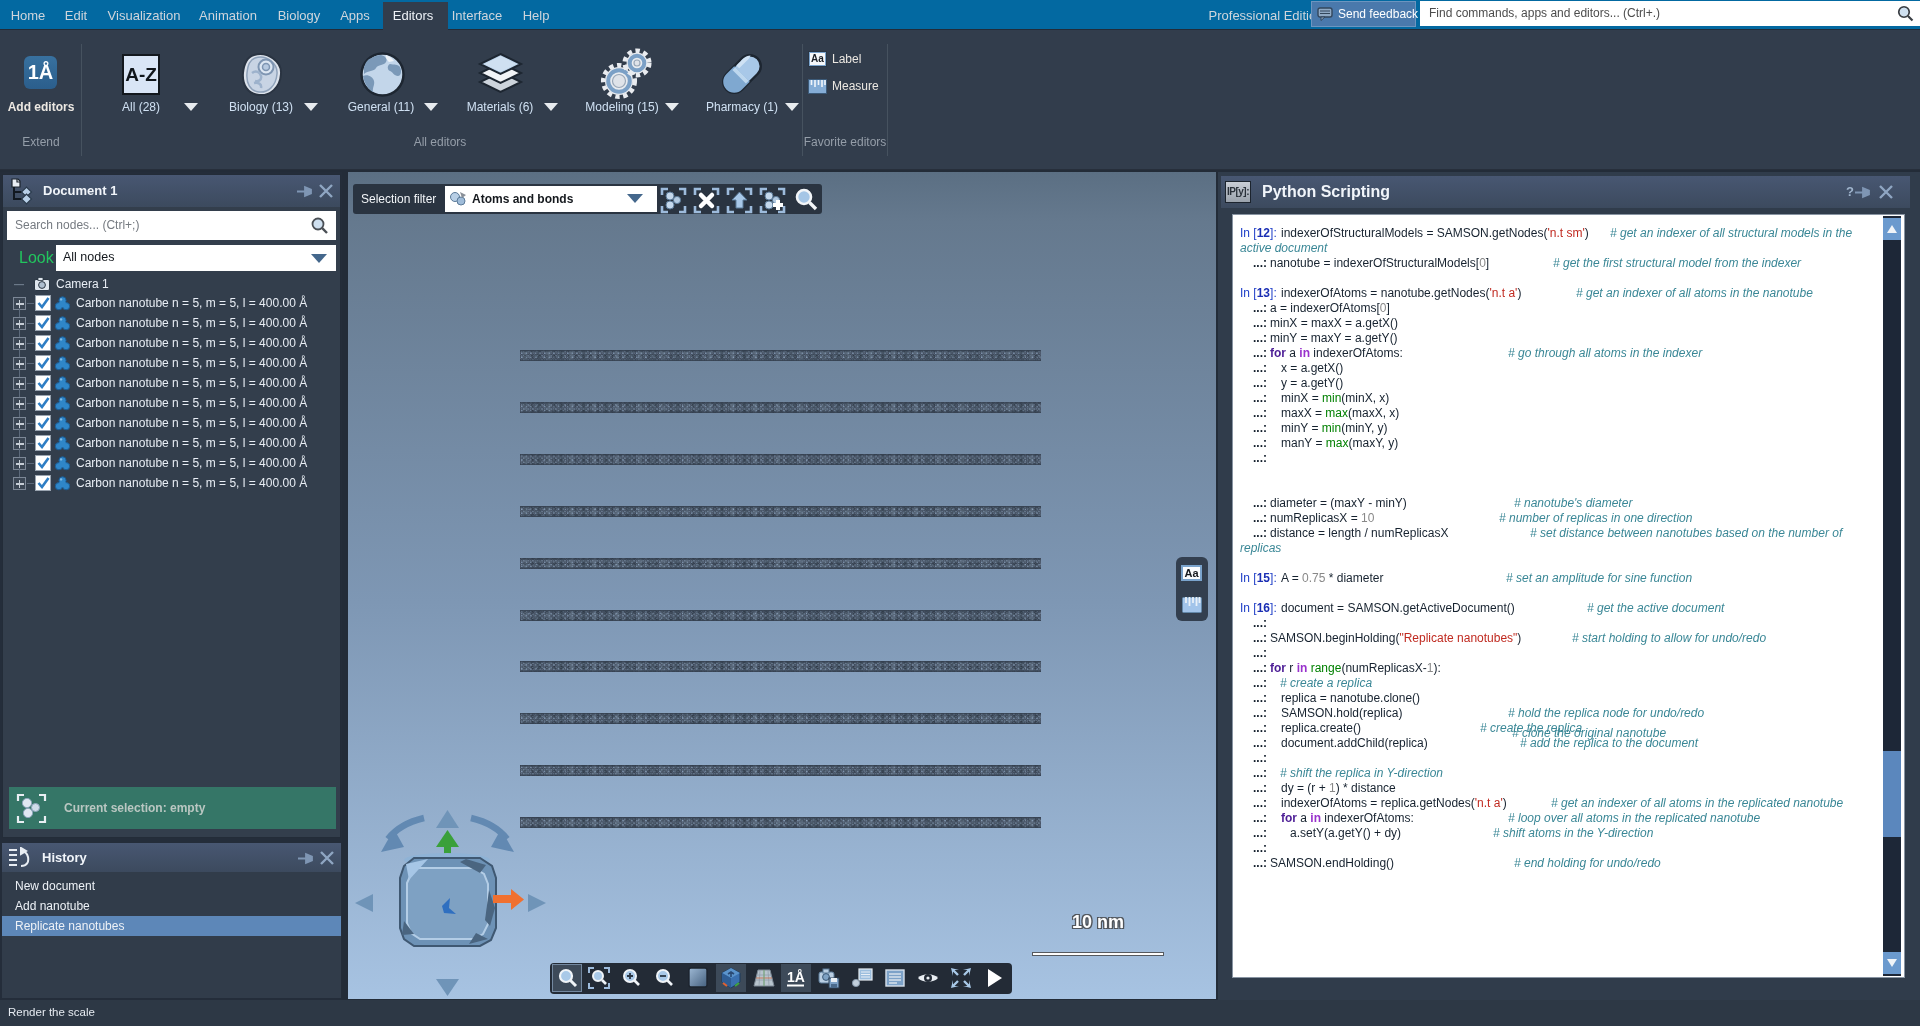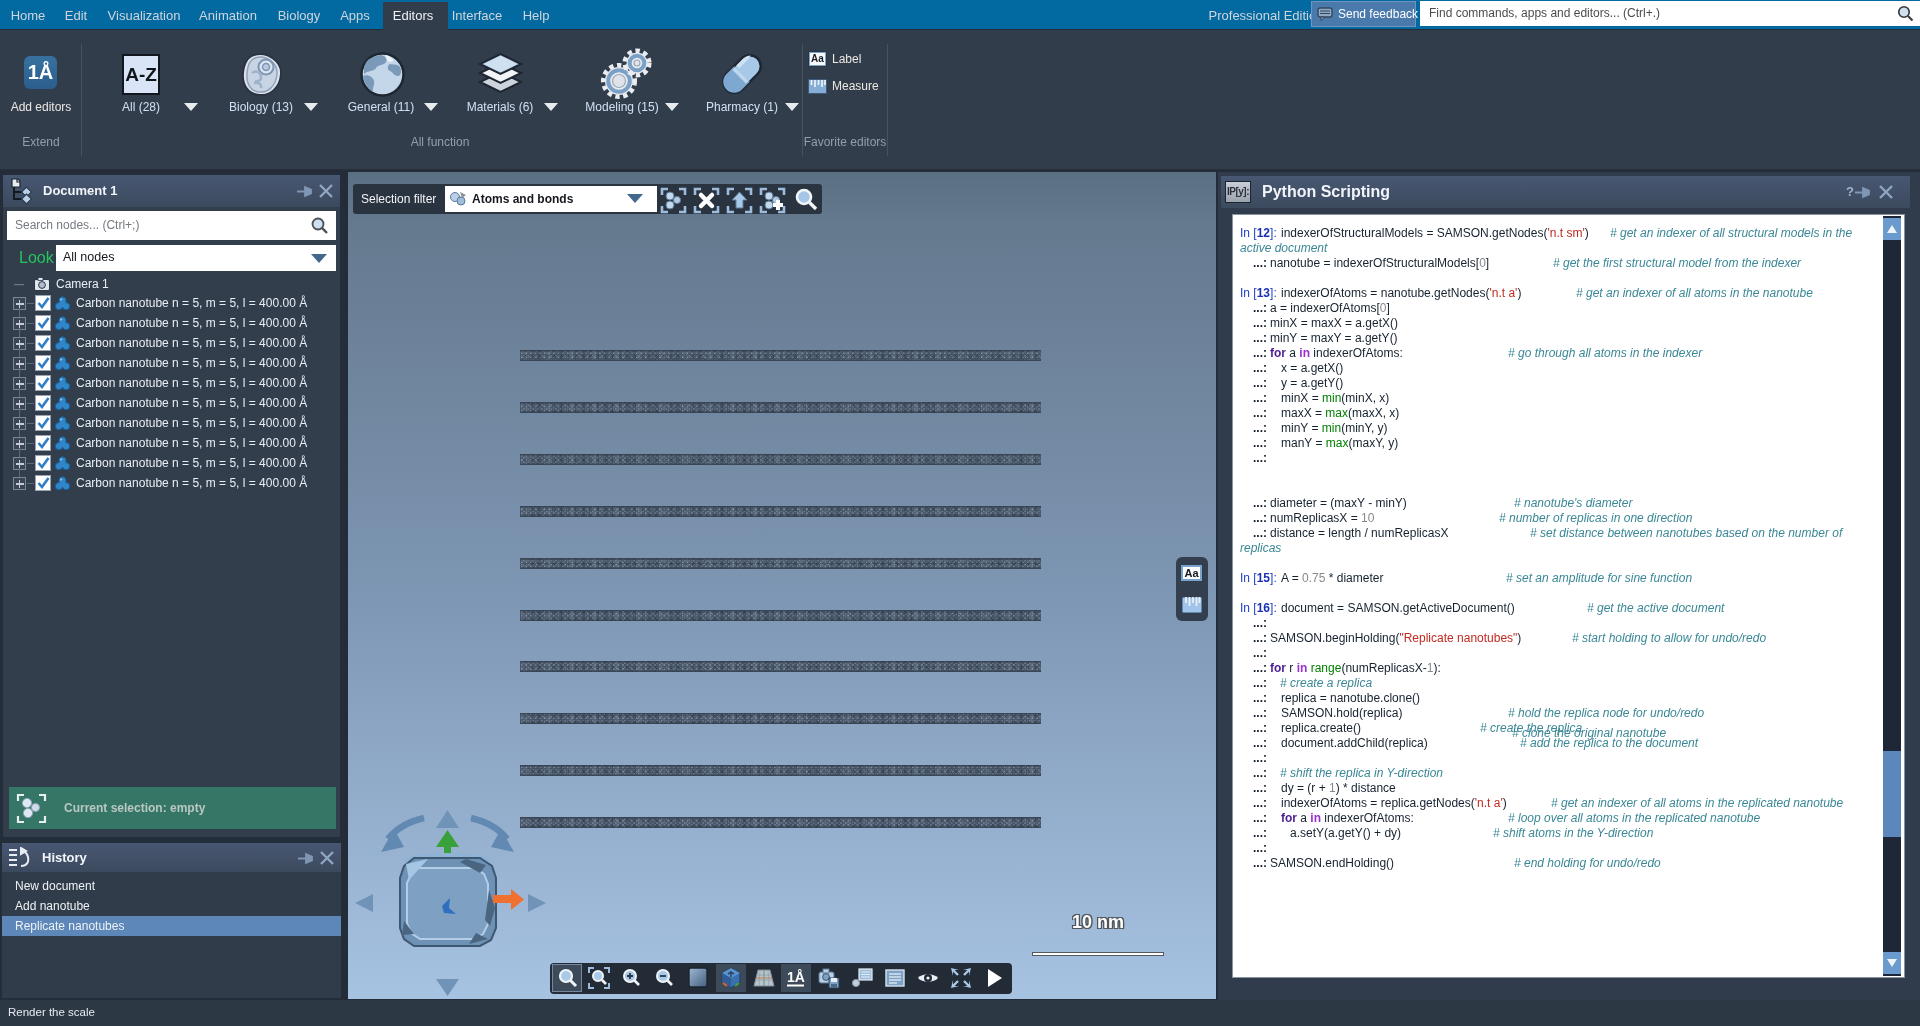--- a/index.html
+++ b/index.html
@@ -51,21 +51,21 @@
         <line x1="3" y1="6.5" x2="13" y2="6.5" stroke="#33475c" stroke-width="1"></line>
       </svg><span style="margin-left:26px;">Send feedback</span></div>
 <div style="position:absolute;left:1420px;top:1px;width:500px;height:25px;background:#fff;color:#4c4c4c;font-size:12px;line-height:24px;padding-left:9px;">Find commands, apps and editors... (Ctrl+.)<svg style="position:absolute;right:5px;top:3px;" width="19" height="19" viewBox="0 0 19 19">
         <circle cx="8" cy="8" r="5.2" fill="none" stroke="#3a3f45" stroke-width="1.8"></circle>
         <circle cx="8" cy="8" r="4.2" fill="#cfe0f0"></circle>
         <line x1="12" y1="12" x2="16.5" y2="16.5" stroke="#3a3f45" stroke-width="2.2"></line>
       </svg></div>
 </div>
 <div id="ribbon">
 <div style="position:absolute;left:24px;top:26px;width:33px;height:33px;background:linear-gradient(#38719f,#2b5e8c);border-radius:6px;color:#fff;font-size:20px;font-weight:bold;text-align:center;line-height:33px;">1Å</div>
-<div class="rlabel" style="left:41px;top:70px;">Add editors</div>
+<div class="rlabel" style="left:41px;top:70px;font-weight:bold;">Add editors</div>
 <div class="glabel" style="left:41px;top:105px;">Extend</div>
 <div class="vsep" style="left:81px;top:14px;height:112px;"></div>
 <div style="position:absolute;left:122px;top:24px;width:38px;height:41px;background:#d9e5f6;border:2px solid #13181e;color:#10151b;font-size:19px;font-weight:bold;text-align:center;line-height:37px;">A-Z</div>
 <div class="rlabel" style="left:141px;top:70px;color:#cfe0f2;">All (28)</div>
 <div class="darr" style="left:184px;top:73px;"></div>
 <svg class="abs" style="left:240px;top:22px;" width="46" height="46" viewBox="0 0 46 46">
 <path d="M14 3 C28 -1 42 10 41 22 C40 36 30 44 19 43 C8 42 2 33 3 21 C4 11 7 5 14 3 Z" fill="#dde3ec" stroke="#2a3442" stroke-width="2"></path>
 <path d="M15 6 C27 2 38 12 37 22 C36 34 28 41 19 40 C10 39 6 31 7 21 C8 12 10 8 15 6 Z" fill="#c8d4e4" stroke="#8fa2ba" stroke-width="1.5"></path>
 <circle cx="26" cy="15" r="7.5" fill="#dce6f2" stroke="#7e95b2" stroke-width="2"></circle>
 <circle cx="26" cy="15" r="3.5" fill="#b6c9e0" stroke="#7e95b2" stroke-width="1.5"></circle>
@@ -107,21 +107,21 @@
 <g transform="rotate(45 24 24)">
 <rect x="13" y="2" width="22" height="44" rx="11" fill="#a8c8e8" stroke="#1d2631" stroke-width="2.4"></rect>
 <path d="M13 24 L35 24 L35 35 A11 11 0 0 1 13 35 Z" fill="#7fa8d0"></path>
 <path d="M14.5 24 L33.5 24 L33.5 28 L14.5 28 Z" fill="#bdd7ee"></path>
 <path d="M17 5 C14 8 14 12 14 16 L14 22 L18 22 L18 8 Z" fill="#cfe2f4"></path>
 </g>
     </svg>
 <div class="rlabel" style="left:742px;top:70px;color:#cfe0f2;">Pharmacy (1)</div>
 <div class="darr" style="left:785px;top:73px;"></div>
 <div class="vsep" style="left:802px;top:14px;height:112px;"></div>
-<div class="glabel" style="left:440px;top:105px;">All function</div>
+<div class="glabel" style="left:440px;top:105px;">All editors</div>
 <div style="position:absolute;left:809px;top:22px;width:17px;height:14px;background:#f6f8fa;border:1px solid #7aa3cc;box-shadow:0 0 0 1px #2a3644;color:#1a1f26;font-size:10px;font-weight:bold;text-align:center;line-height:12px;">Aa</div>
 <div style="position:absolute;left:832px;top:22px;color:#ece8e2;font-size:12px;">Label</div>
 <svg class="abs" style="left:808px;top:49px;" width="19" height="15" viewBox="0 0 19 15">
 <rect x="0.5" y="0.5" width="18" height="14" fill="#85add6" stroke="#3c5a78" stroke-width="1"></rect>
 <g stroke="#f0f5fa" stroke-width="1.6">
         <line x1="3.5" y1="1" x2="3.5" y2="6"></line>
         <line x1="7" y1="1" x2="7" y2="8"></line>
         <line x1="10.5" y1="1" x2="10.5" y2="6"></line>
         <line x1="14" y1="1" x2="14" y2="8"></line>
         <line x1="17" y1="1" x2="17" y2="6"></line>

